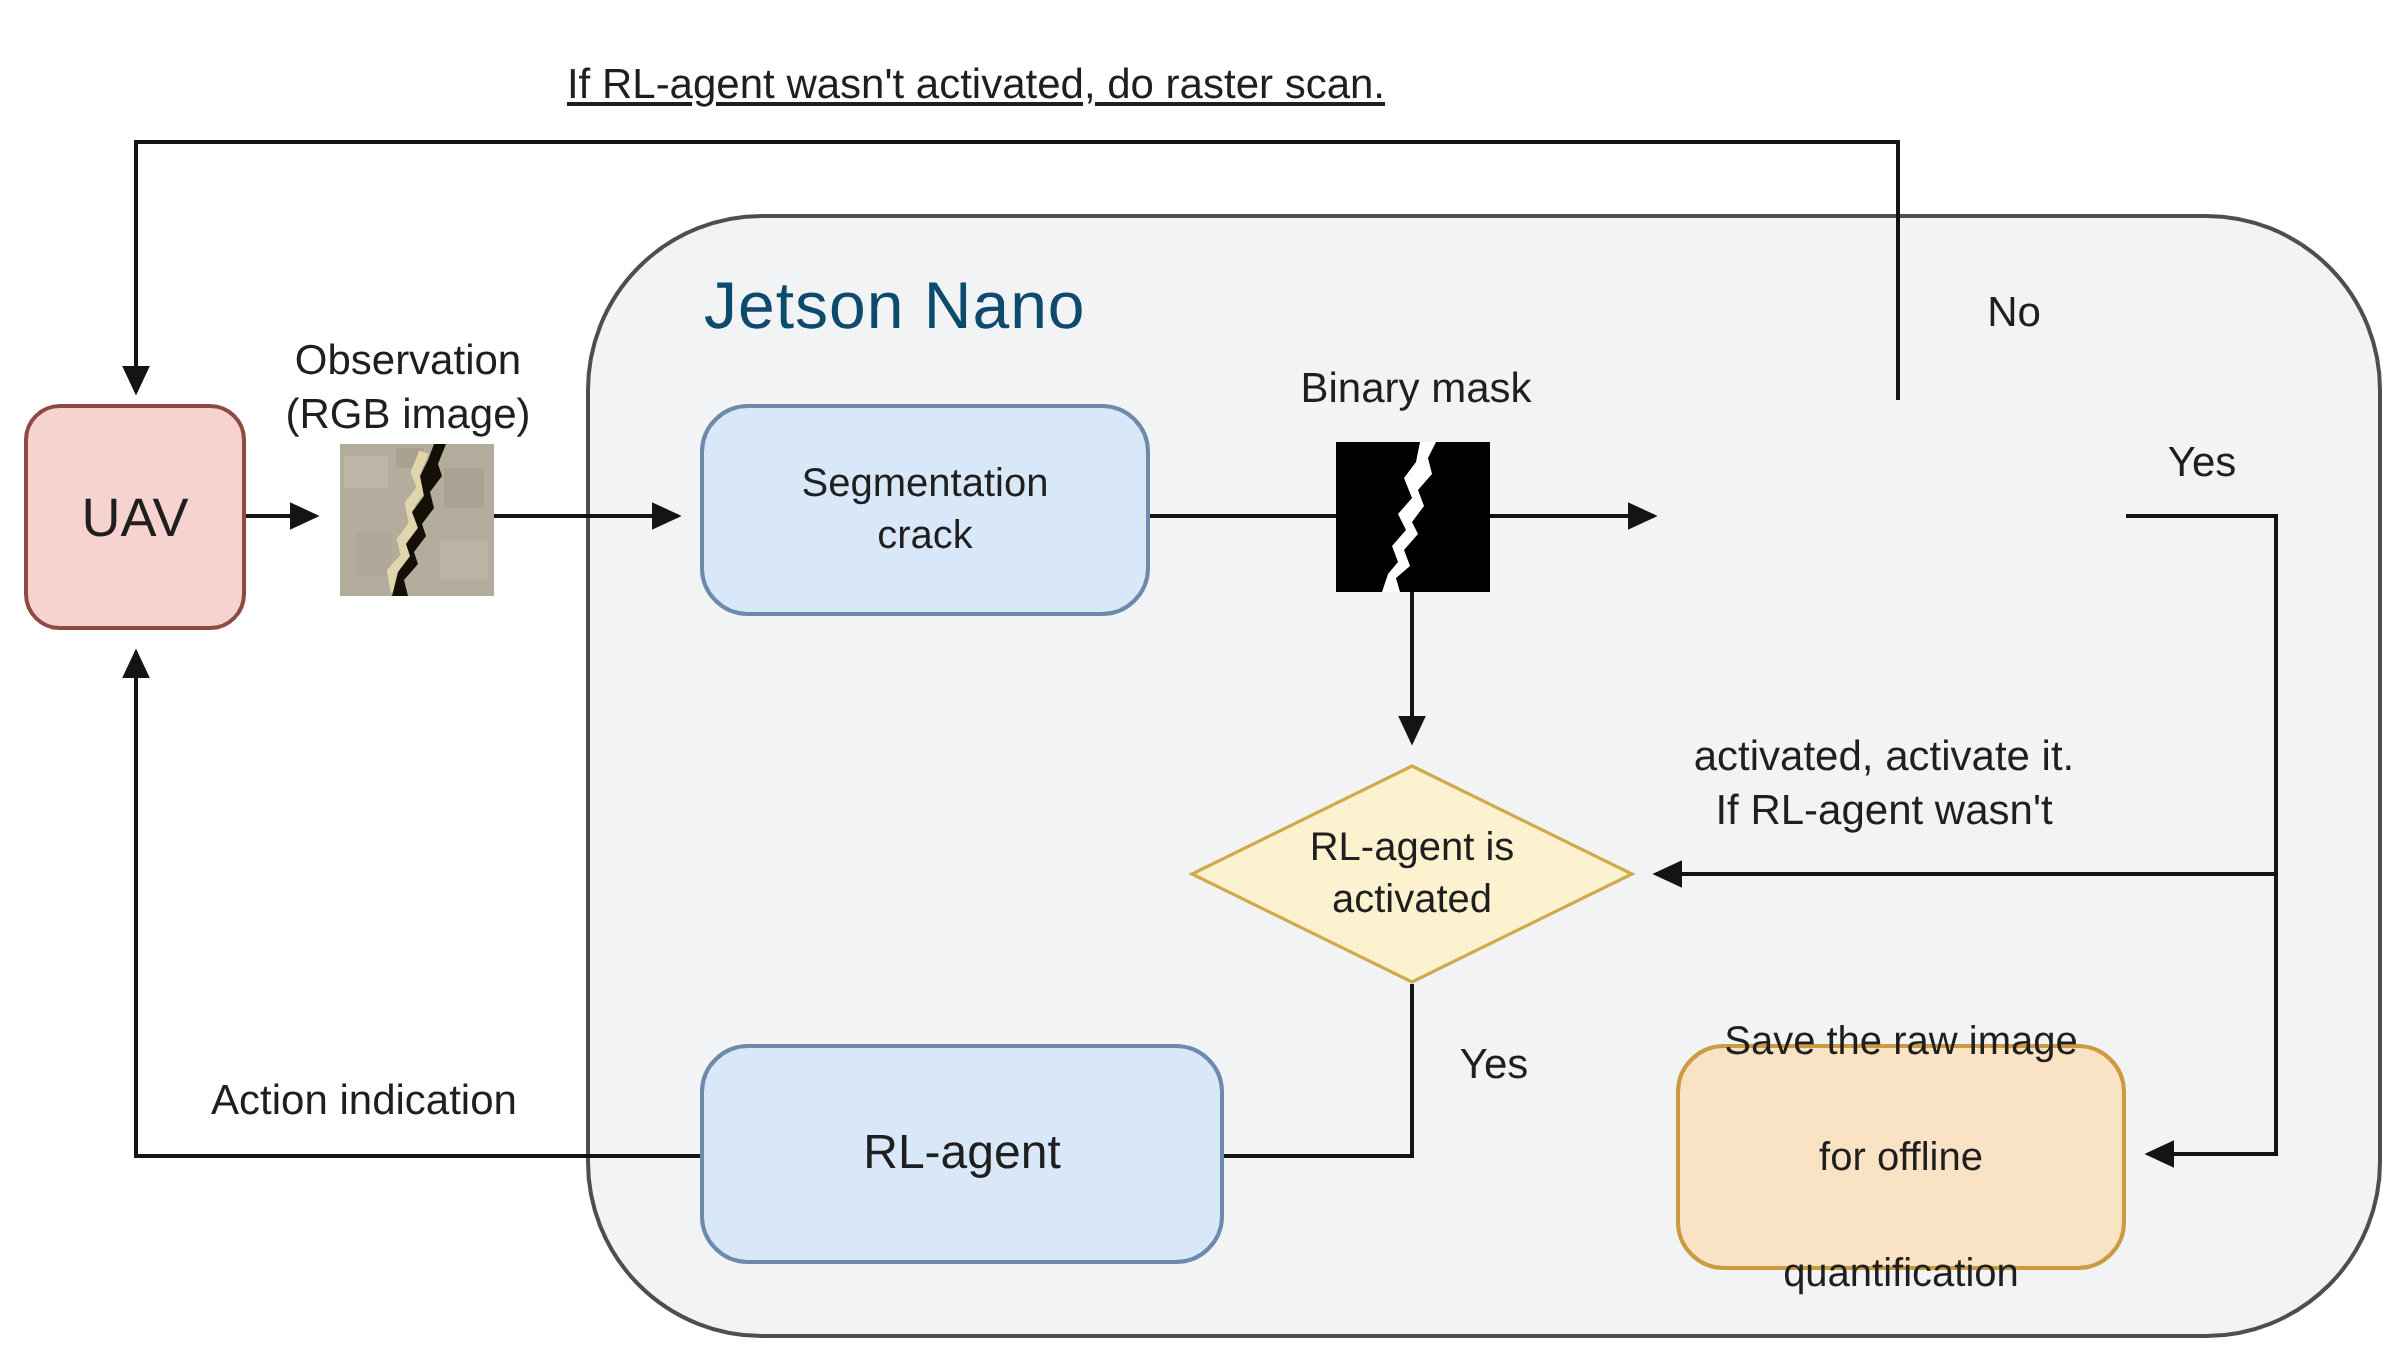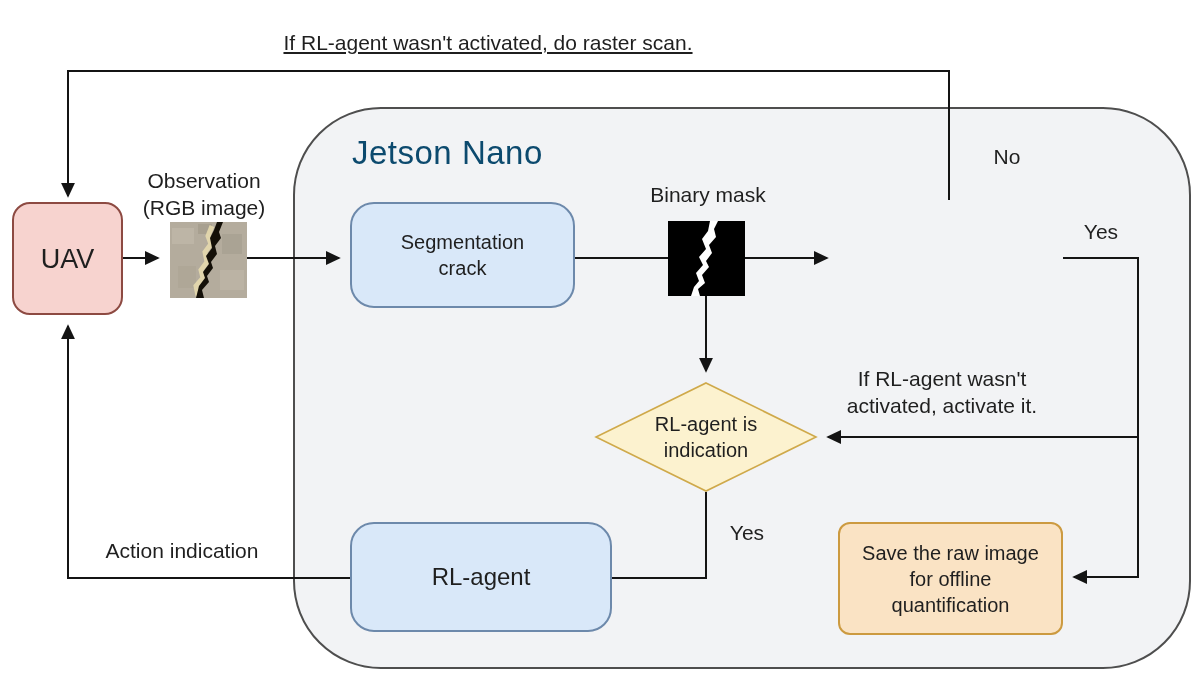--- a/index.html
+++ b/index.html
@@ -31,22 +31,22 @@
     background:var(--uav-fill,#f7d3cf);border:2px solid var(--uav-border,#8d4a42);
     font-size:27px;
   }
   .proc{
     background:var(--process-fill,#d9e8f9);border:2px solid var(--process-border,#6d89ab);
     border-radius:24px;
   }
   .seg{left:350px;top:202px;width:225px;height:106px;}
   .rla{left:350px;top:522px;width:262px;height:110px;font-size:24px;}
   .save{
-    left:838px;top:522px;width:225px;height:113px;border-radius:12px;
-    background:var(--save-fill,#fae3c4);border:2px solid var(--save-border,#cc9a40);
+    left:838px;top:522px;width:225px;height:113px;border-radius:24px;
+    background:var(--save-fill,#fae3c4);border:2px solid var(--save-border,#cc9a40);gap:32px;
   }
   
   .diamond{z-index:3;}
   .diamond svg{position:absolute;left:0;top:0;width:100%;height:100%;}
   .diamond polygon{fill:var(--decision-fill,#fcf2cf);stroke:var(--decision-border,#cfa94a);stroke-width:1.6;}
   .dlabel{
     position:absolute;inset:0;display:flex;flex-direction:column;align-items:center;justify-content:center;
     text-align:center;font-size:20px;line-height:26px;
   }
   .obs-diamond{left:838px;top:201px;width:224px;height:114px;}
@@ -127,37 +127,37 @@
     </svg>
   </div>
 
 
   <div class="abs diamond rlc-diamond">
     <svg viewBox="0 0 224 110" preserveAspectRatio="none">
       <polygon points="112,1 222,55 112,109 2,55"></polygon>
     </svg>
     <div class="dlabel">
       <div>RL-agent is</div>
-      <div>indication</div>
+      <div>activated</div>
     </div>
   </div>
 
   <div class="abs node proc rla">
     <span>RL-agent</span>
   </div>
 
   <div class="abs node save">
     <div>Save the raw image</div>
     <div>for offline</div>
     <div>quantification</div>
   </div>
 
   <div class="abs note top-note">If RL-agent wasn't activated, do raster scan.</div>
   <div class="abs note no-label">No</div>
   <div class="abs note yes-observe">Yes</div>
   <div class="abs note activate-note">
+    <div>activated, activate it.</div>
     <div>If RL-agent wasn't</div>
-    <div>activated, activate it.</div>
   </div>
   <div class="abs note yes-activated">Yes</div>
   <div class="abs note action-label">Action indication</div>
 
 </div>
 
 </body></html>

